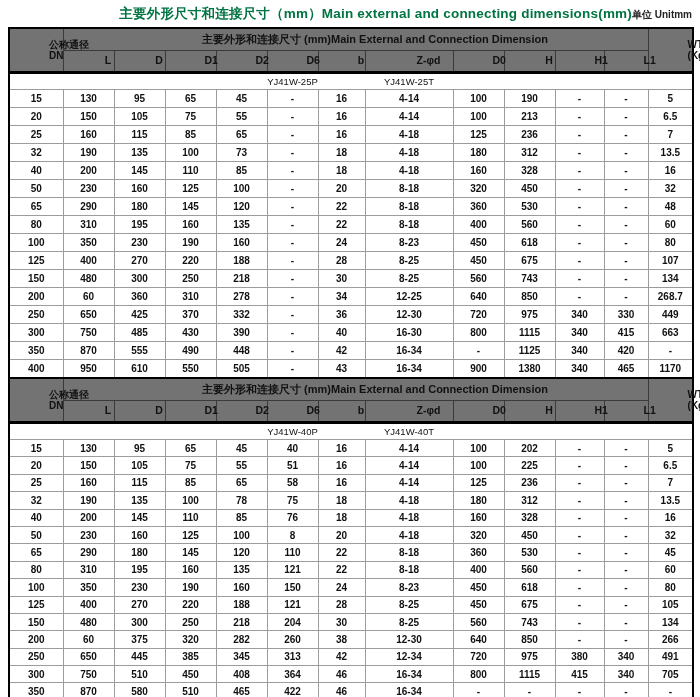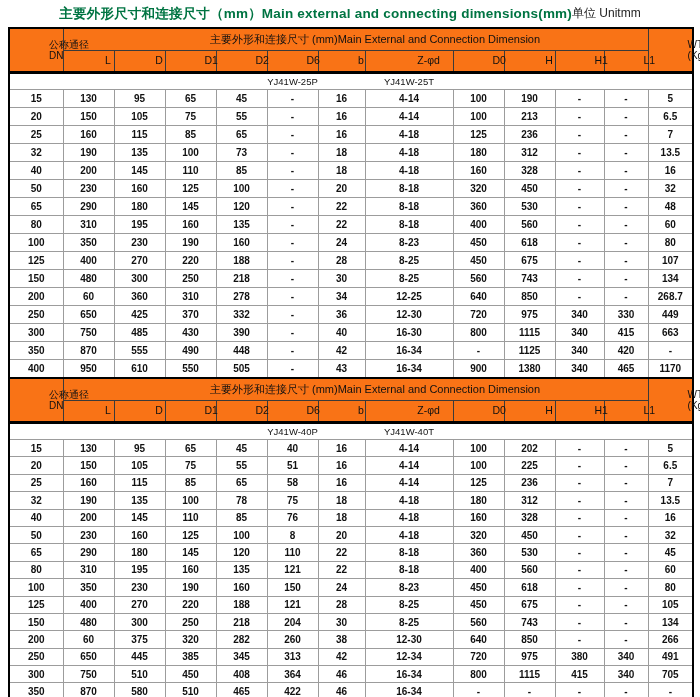--- a/index.html
+++ b/index.html
@@ -8,34 +8,34 @@
     width: 700px;
     height: 697px;
     overflow: hidden;
     background: #ffffff;
     font-family: "Liberation Sans", sans-serif;
   }
   .page { padding: 3px 8px 0 8px; }
 
   .title-bar {
     display: flex;
-    justify-content: center;
+    justify-content: flex-end;
     align-items: flex-end;
     padding: 2px 0 4px 0;
   }
   .title {
     color: #007442;
     font-weight: bold;
     font-size: 13.5px;
     letter-spacing: 0.2px;
     white-space: nowrap;
   }
   .unit-label {
-    font-size: 12px;
-    font-weight: normal;
+    font-size: 10px;
+    font-weight: bold;
     color: #222;
     white-space: nowrap;
     padding-bottom: 1px;
   }
 
   table.dims {
     border-collapse: collapse;
     table-layout: fixed;
     width: 684px;
     border: 2px solid #000;
@@ -45,23 +45,23 @@
   .dims th, .dims td {
     text-align: center;
     vertical-align: middle;
     padding: 0;
     overflow: visible;
     white-space: nowrap;
   }
 
   
   .dims thead th {
-    background: #f97316;
+    background: #737373;
     border: 1px solid #3a3a3a;
-    font-weight: normal;
+    font-weight: bold;
     color: #111;
     font-size: 10px;
     line-height: 1.1;
     padding-left: 39px;
   }
   .dims thead th.span-th { font-size: 11px; height: 21px; margin-left: 40px; }
   .dims thead tr.letters th { height: 20px; font-size: 10.5px; }
 
   
   .dims tr.model-row td {

